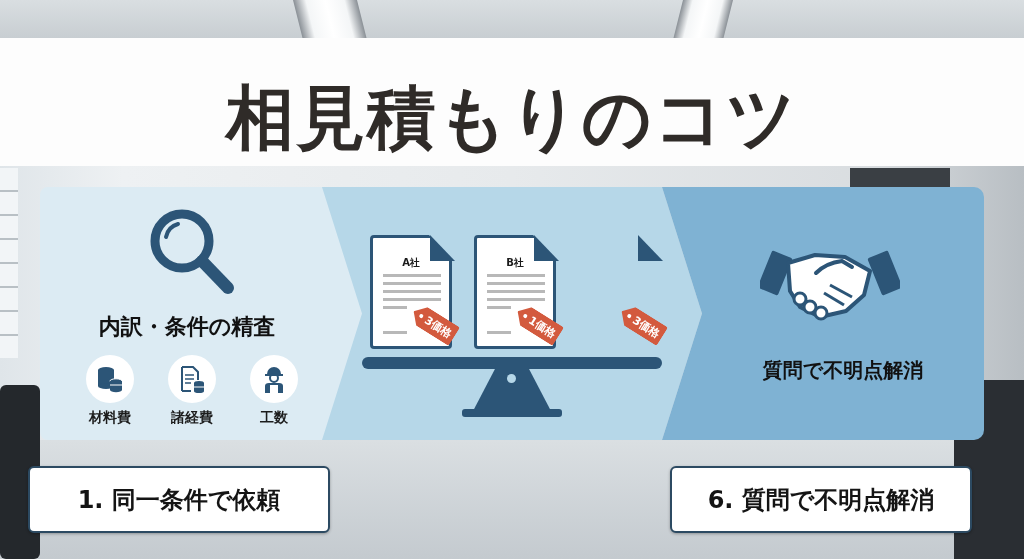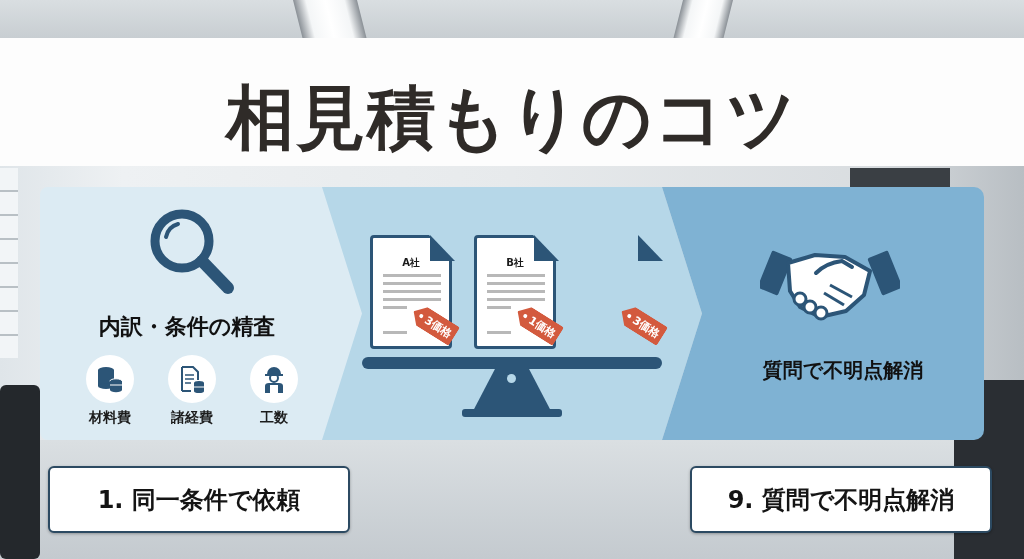--- a/index.html
+++ b/index.html
@@ -50,21 +50,21 @@
   .beam{position:absolute;left:40px;top:170px;width:300px;height:12px;background:#2c5577;border-radius:6px;}
   .fulcrum{position:absolute;left:150px;top:180px;width:80px;height:46px;background:#2c5577;clip-path:polygon(30% 0,70% 0,100% 100%,0 100%);}
   .pin{position:absolute;left:185px;top:187px;width:9px;height:9px;border-radius:50%;background:#b6d7e8;}
   .base{position:absolute;left:140px;top:222px;width:100px;height:8px;background:#2c5577;border-radius:3px;}
 
   .right-content{position:absolute;left:662px;top:0;width:282px;height:253px;}
   .shake{position:absolute;left:58px;top:46px;width:140px;height:90px;}
   .right-title{position:absolute;left:0;top:170px;width:282px;text-align:center;font-size:20px;font-weight:bold;color:#111;}
 
   
-  .steps{position:absolute;left:48px;top:466px;width:944px;height:63px;display:flex;justify-content:space-between;}
+  .steps{position:absolute;left:28px;top:466px;width:944px;height:63px;display:flex;justify-content:space-between;}
   .step{width:302px;height:67px;background:#fff;border:2px solid #2c4a62;border-radius:6px;display:flex;align-items:center;justify-content:center;font-size:24px;font-weight:bold;color:#141414;box-shadow:0 1px 3px rgba(0,0,0,.3);}
 </style>
 </head>
 <body>
 
 <div class="bg">
   <div class="ceiling"></div>
   <div class="light1"></div>
   <div class="light2"></div>
   <div class="wall"></div>
@@ -187,14 +187,14 @@
       <circle cx="40" cy="66" r="6" fill="#fff" stroke="#2c5577" stroke-width="3"></circle>
       <circle cx="50" cy="74" r="6" fill="#fff" stroke="#2c5577" stroke-width="3"></circle>
       <circle cx="61" cy="80" r="6" fill="#fff" stroke="#2c5577" stroke-width="3"></circle>
     </svg>
     <div class="right-title">質問で不明点解消</div>
   </div>
 </div>
 
 <div class="steps">
   <div class="step">1. 同一条件で依頼</div>
-  <div class="step">9. 質問で不明点解消</div>
+  <div class="step">6. 質問で不明点解消</div>
 </div>
 
 </body></html>

